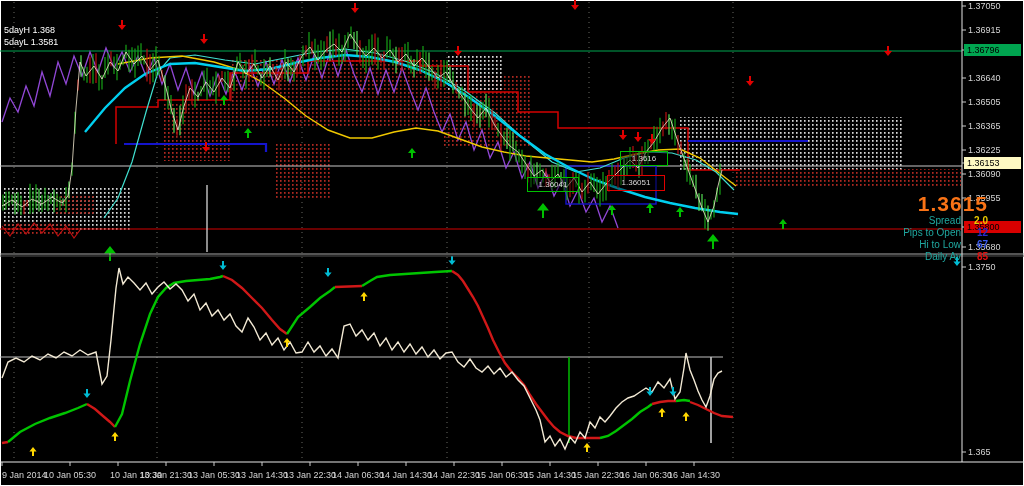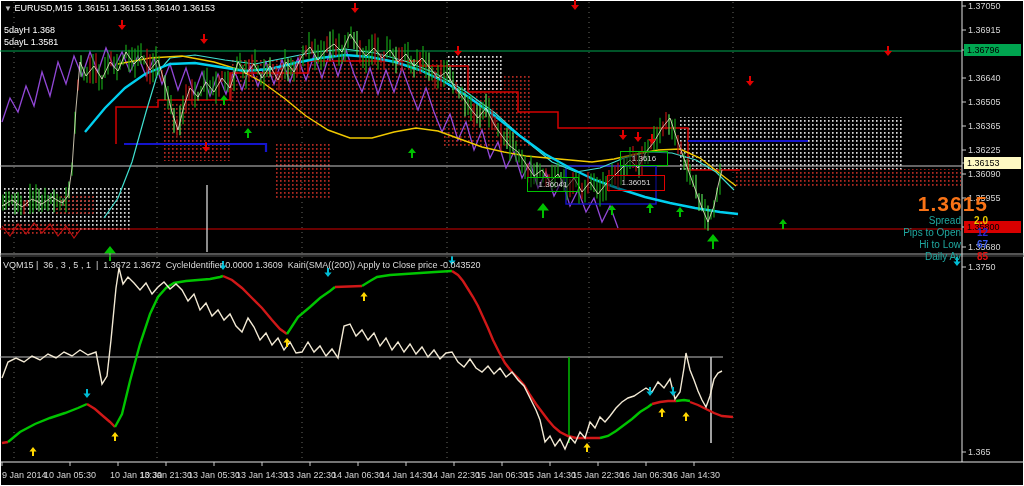--- a/index.html
+++ b/index.html
@@ -393,21 +393,20 @@
       <line x1="358" y1="462" x2="358" y2="466" stroke="#CCCCCC" stroke-width="1"></line>
       <line x1="406" y1="462" x2="406" y2="466" stroke="#CCCCCC" stroke-width="1"></line>
       <line x1="454" y1="462" x2="454" y2="466" stroke="#CCCCCC" stroke-width="1"></line>
       <line x1="502" y1="462" x2="502" y2="466" stroke="#CCCCCC" stroke-width="1"></line>
       <line x1="550" y1="462" x2="550" y2="466" stroke="#CCCCCC" stroke-width="1"></line>
       <line x1="598" y1="462" x2="598" y2="466" stroke="#CCCCCC" stroke-width="1"></line>
       <line x1="646" y1="462" x2="646" y2="466" stroke="#CCCCCC" stroke-width="1"></line>
       <line x1="694" y1="462" x2="694" y2="466" stroke="#CCCCCC" stroke-width="1"></line>
     </svg>
 
-  <div class="ovl hdr" id="sym-line"><span class="dd">▼</span> <span>EURUSD,M15  1.36151 1.36153 1.36140 1.36153</span></div>
   <div class="ovl hdr" id="fdh">5dayH 1.368</div>
   <div class="ovl hdr" id="fdl">5dayL 1.3581</div>
 
   <div id="info">
     <div class="big" style="color: #f97316;">1.3615</div>
     <div id="info-rows">
         <div class="row">
           <span class="lbl" style="color: rgb(31, 168, 160);">Spread</span>
           <span class="val" style="color: rgb(232, 200, 0);">2.0</span>
         </div>
@@ -419,21 +418,20 @@
           <span class="lbl" style="color: rgb(31, 168, 160);">Hi to Low</span>
           <span class="val" style="color: rgb(58, 90, 239);">67</span>
         </div>
         <div class="row">
           <span class="lbl" style="color: rgb(31, 168, 160);">Daily Av</span>
           <span class="val" style="color: rgb(224, 16, 16);">85</span>
         </div>
       </div>
   </div>
 
-  <div class="ovl hdr" id="vq-header">VQM15 |  36 , 3 , 5 , 1  |  1.3672 1.3672  CycleIdentifier 0.0000 1.3609  Kairi(SMA((200)) Apply to Close price -0.043520</div>
 
   <div id="price-axis">
       <div class="axis-label" style="top: 6px;">1.37050</div>
       <div class="axis-label" style="top: 30px;">1.36915</div>
       <div class="axis-label" style="top: 78px;">1.36640</div>
       <div class="axis-label" style="top: 102px;">1.36505</div>
       <div class="axis-label" style="top: 126px;">1.36365</div>
       <div class="axis-label" style="top: 150px;">1.36225</div>
       <div class="axis-label" style="top: 174px;">1.36090</div>
       <div class="axis-label" style="top: 198px;">1.35955</div>

